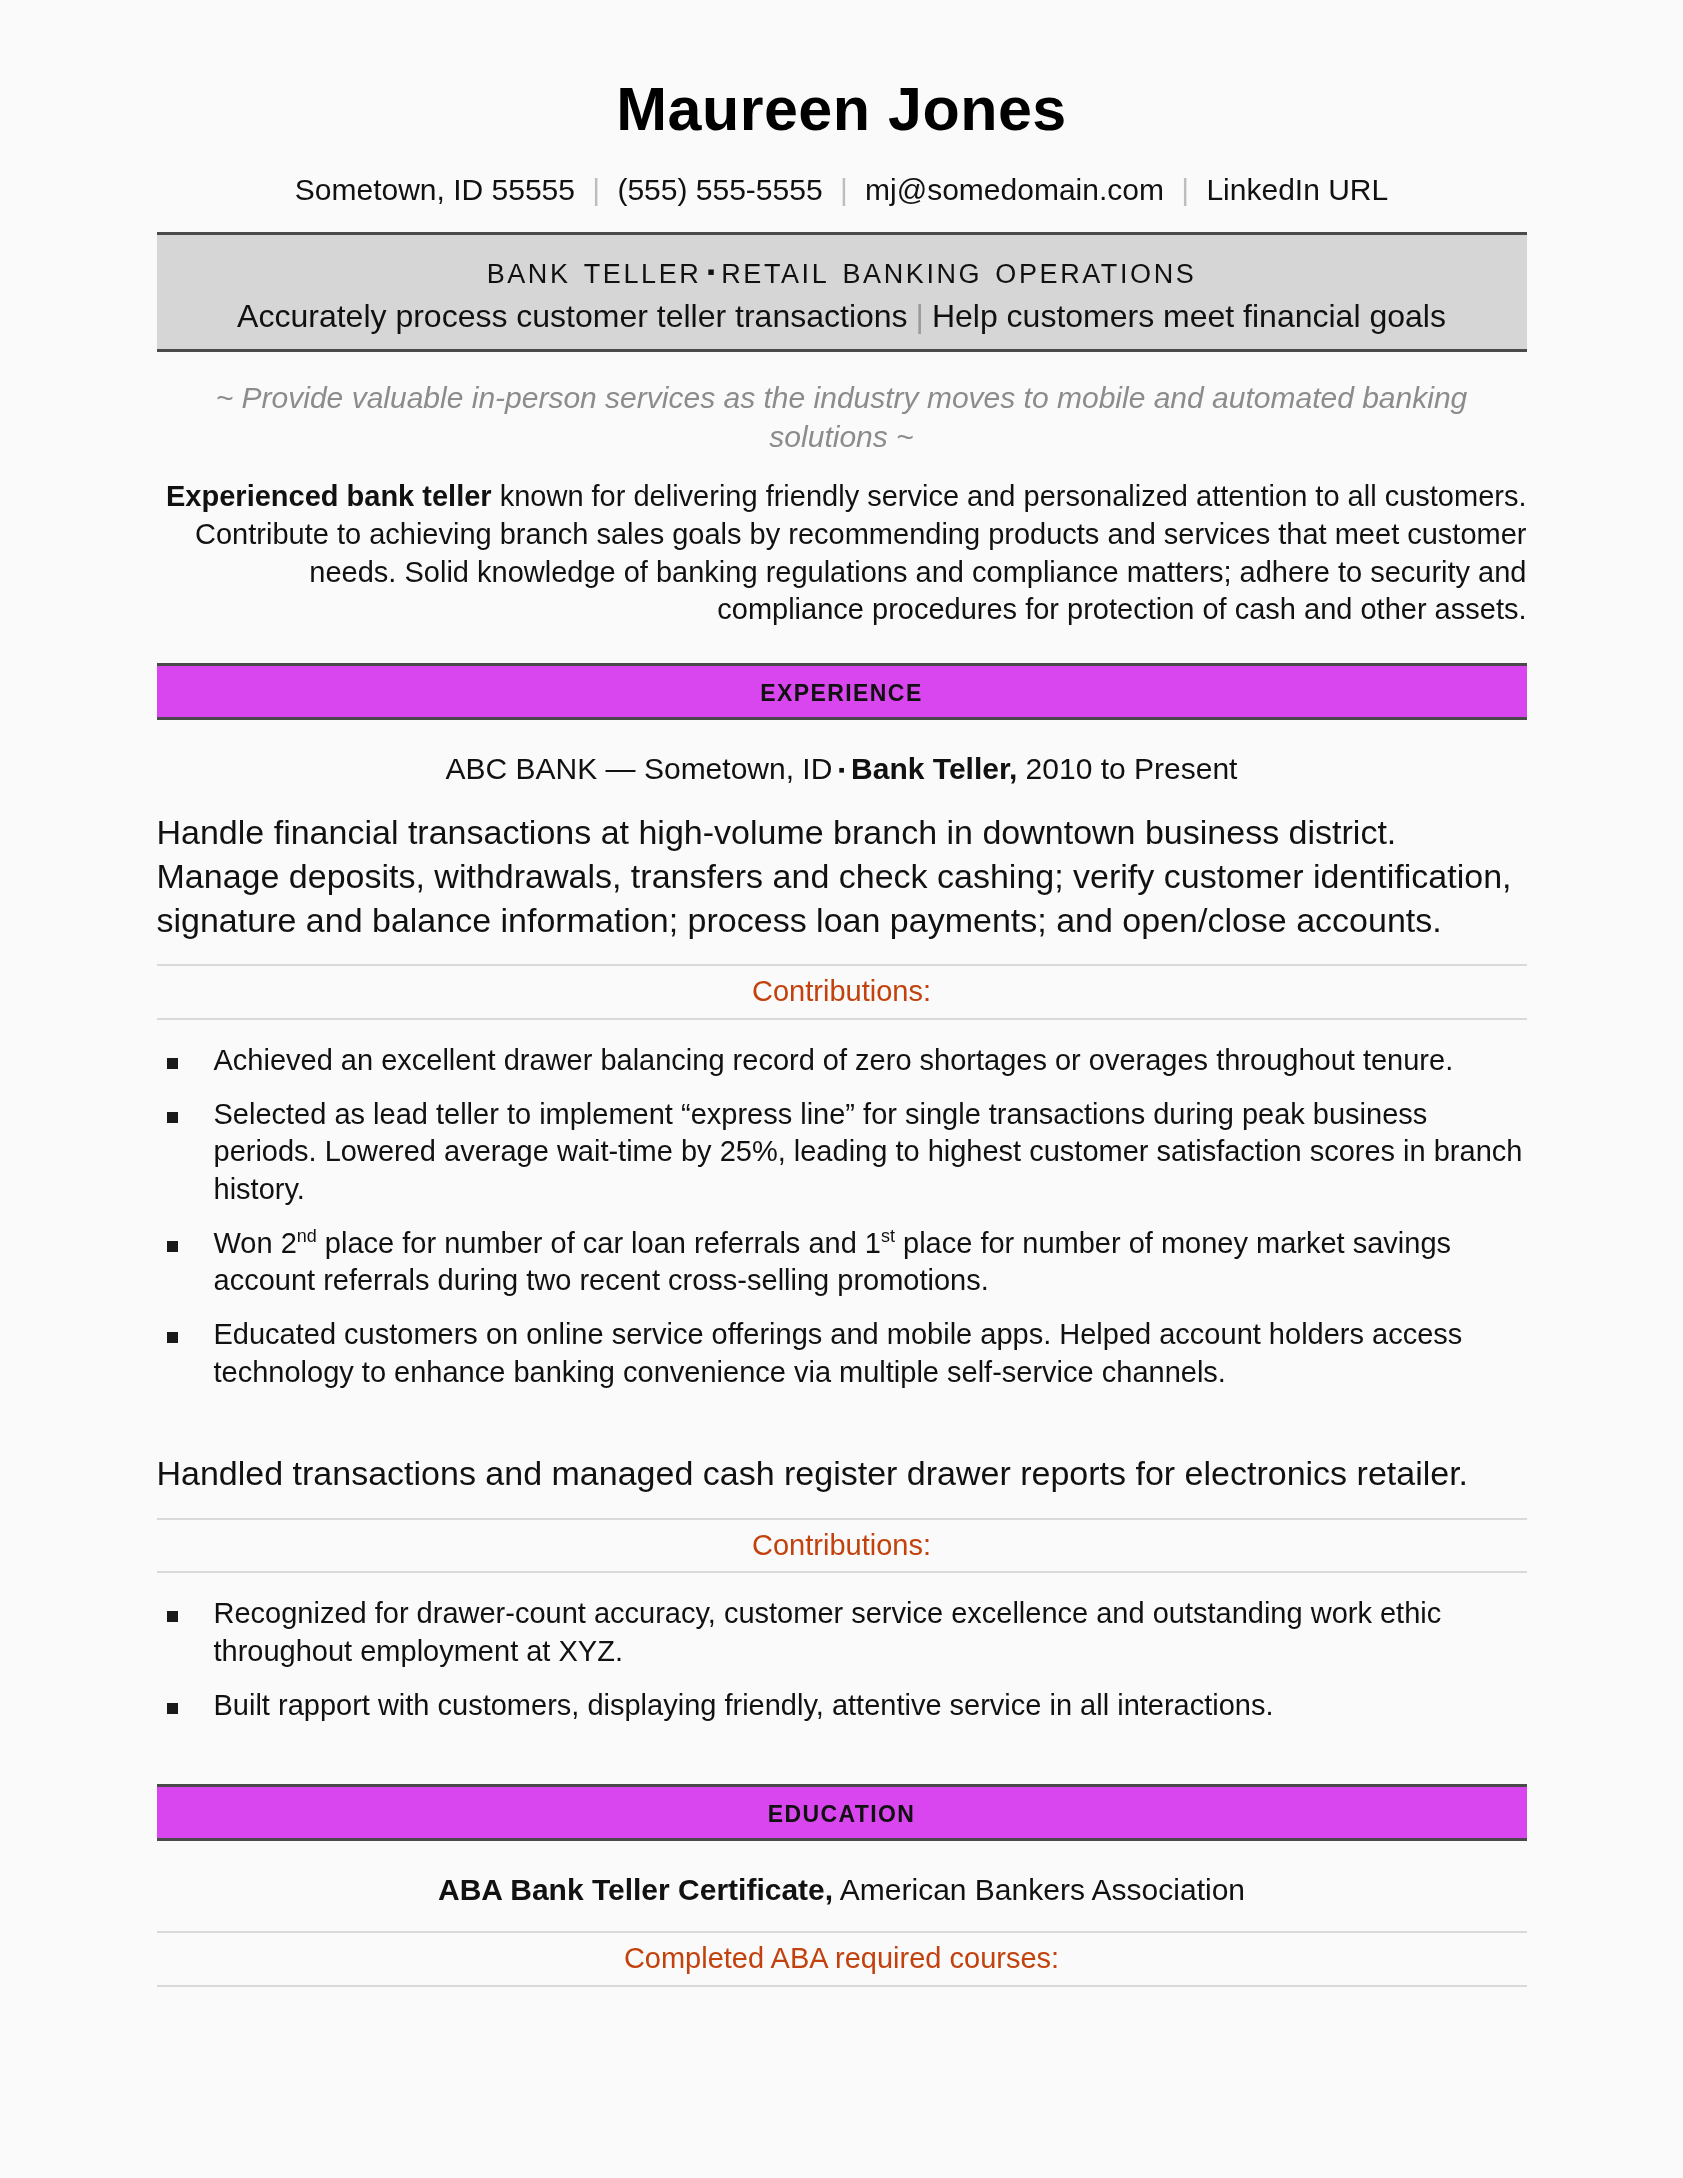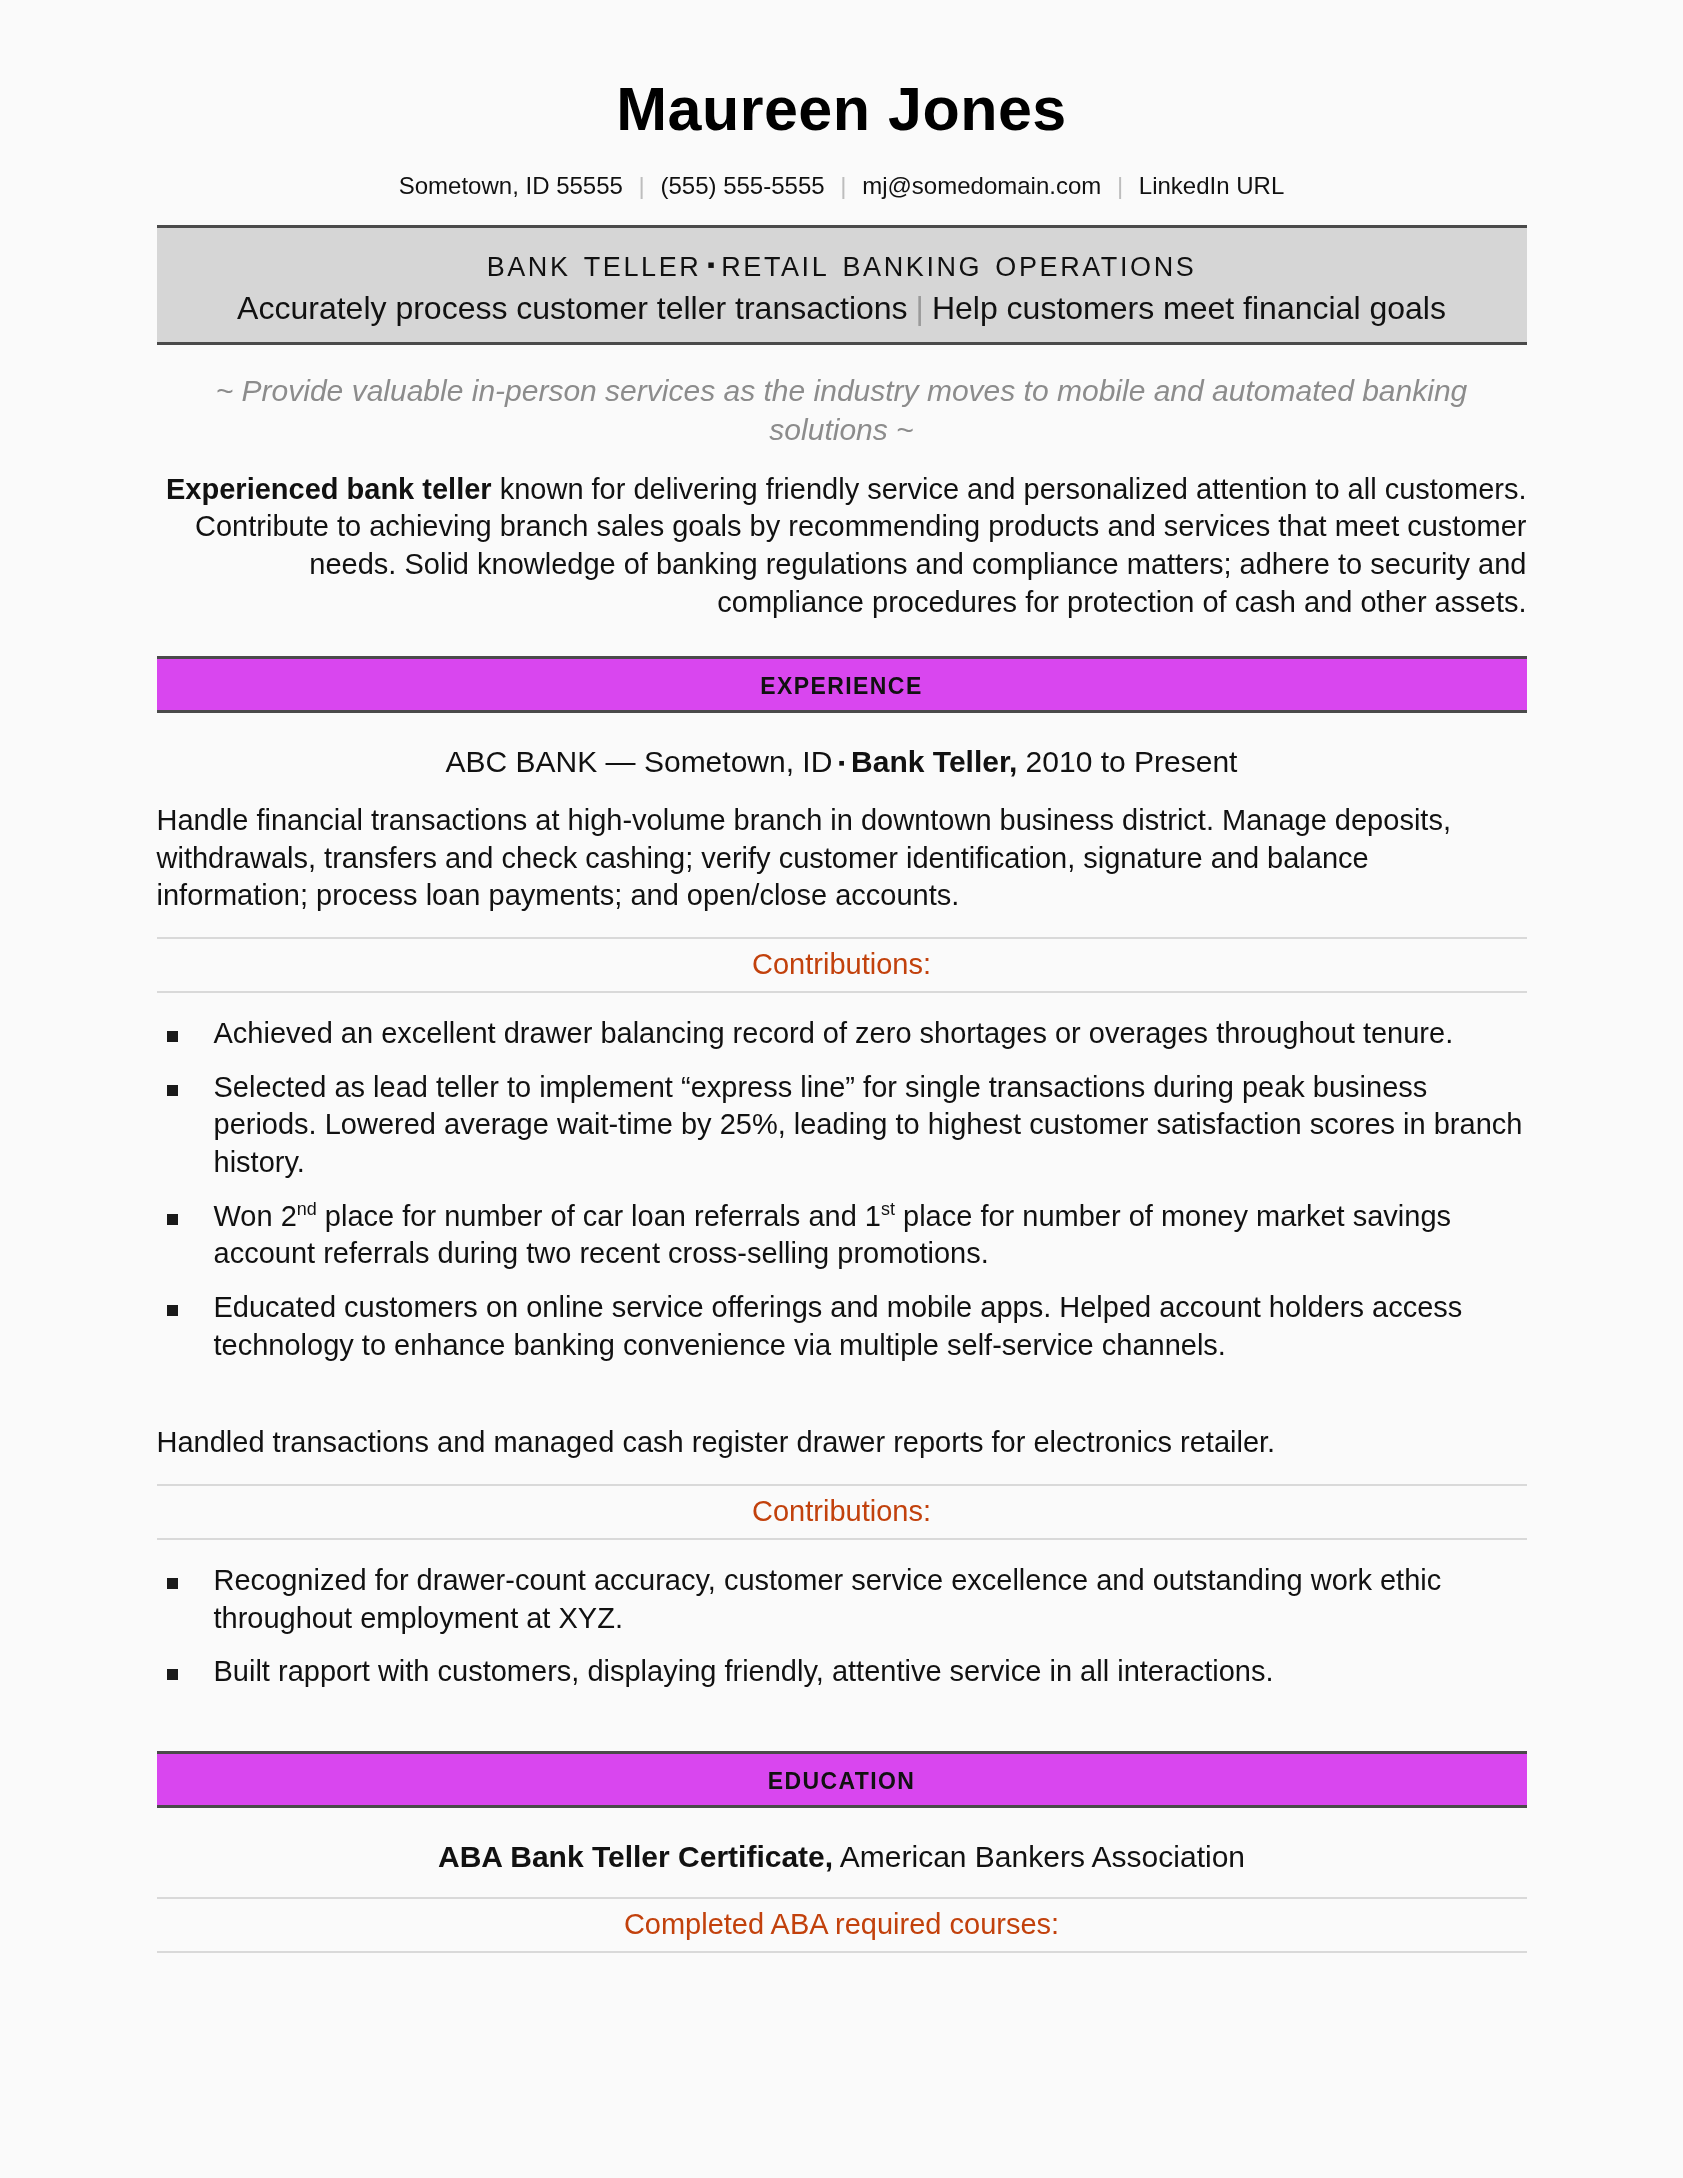--- a/index.html
+++ b/index.html
@@ -37,21 +37,21 @@
     text-align: center;
     letter-spacing: 0.5px;
     line-height: 1.08;
     margin: 0 0 28px 0;
     color: #000;
   }
 
   
   .contact {
     text-align: center;
-    font-size: 24px;
+    font-size: 30px;
     line-height: 1.25;
     color: #111;
     margin-bottom: 24px;
     white-space: nowrap;
   }
   .contact .sep {
     color: #bdbdbd;
     padding: 0 9px;
     font-weight: 300;
   }
@@ -138,21 +138,21 @@
     margin-bottom: 22px;
   }
   .job-heading .role { font-weight: bold; }
   .job-heading .sq {
     font-size: 19px;
     vertical-align: 3px;
     padding: 0 6px;
   }
 
   .job-desc {
-    font-size: 29px;
+    font-size: 34px;
     line-height: 1.3;
     color: #111;
     margin: 0 0 22px 0;
   }
 
   
   .contrib {
     border-top: 2px solid #d9d9d9;
     border-bottom: 2px solid #d9d9d9;
     text-align: center;

